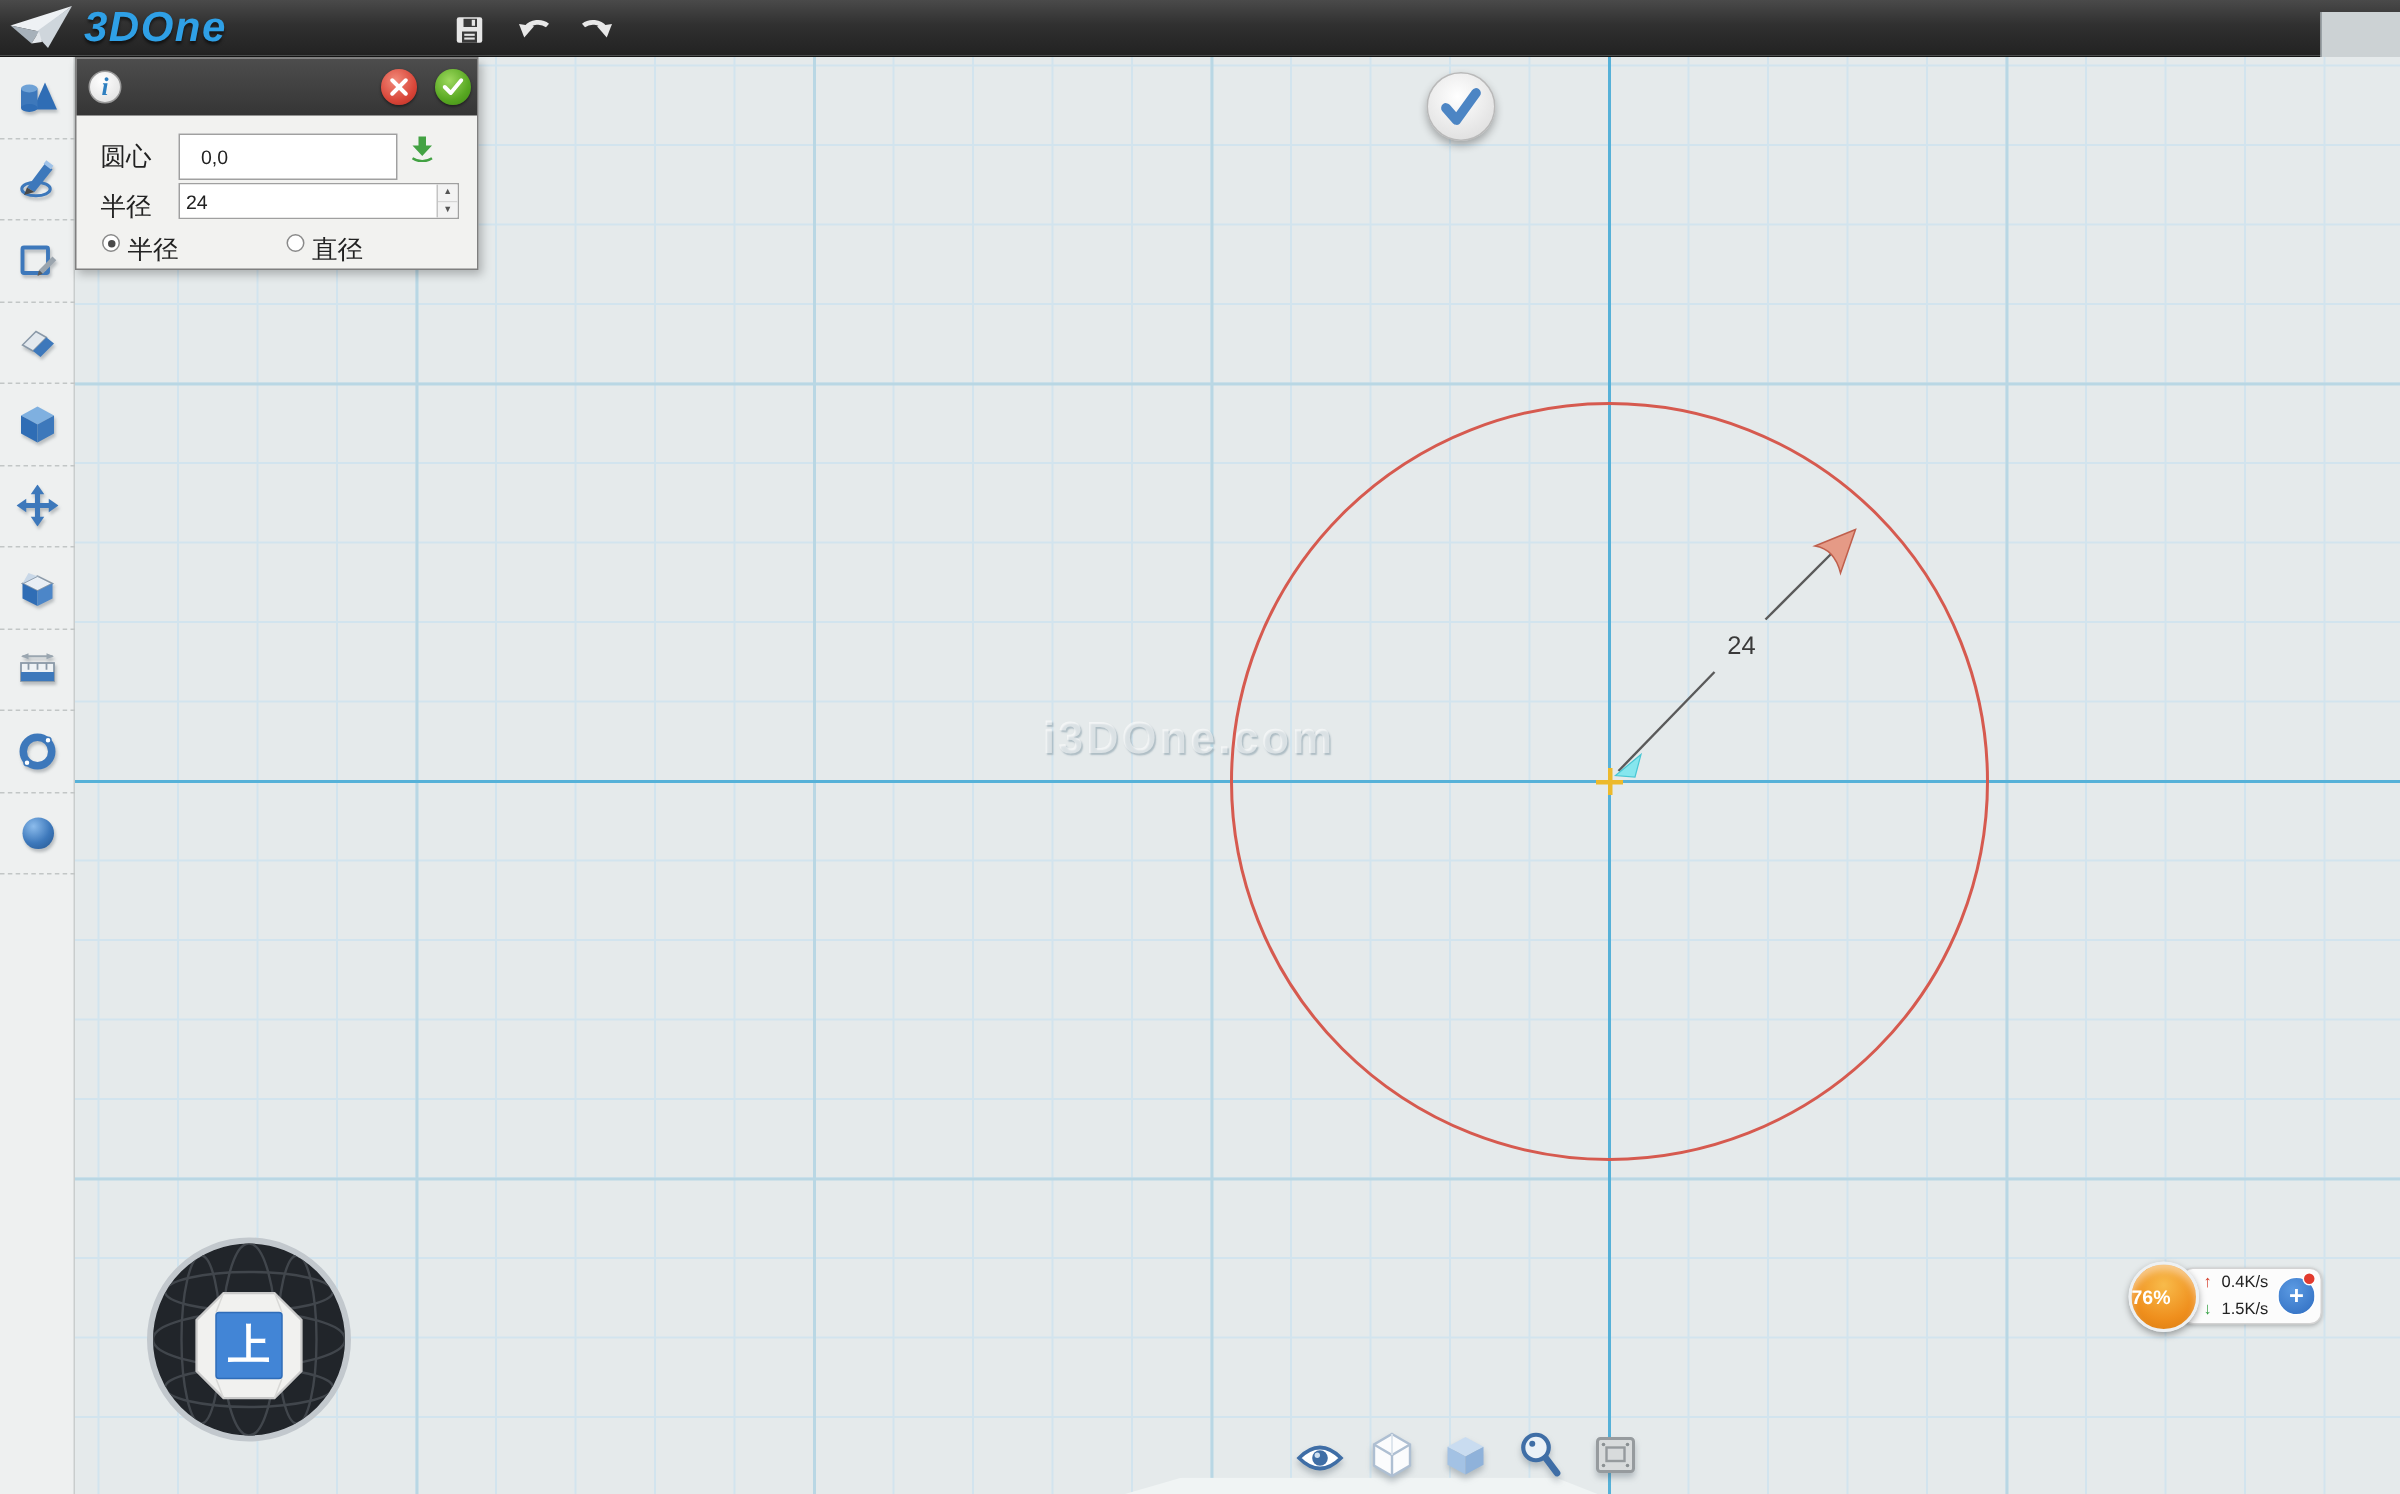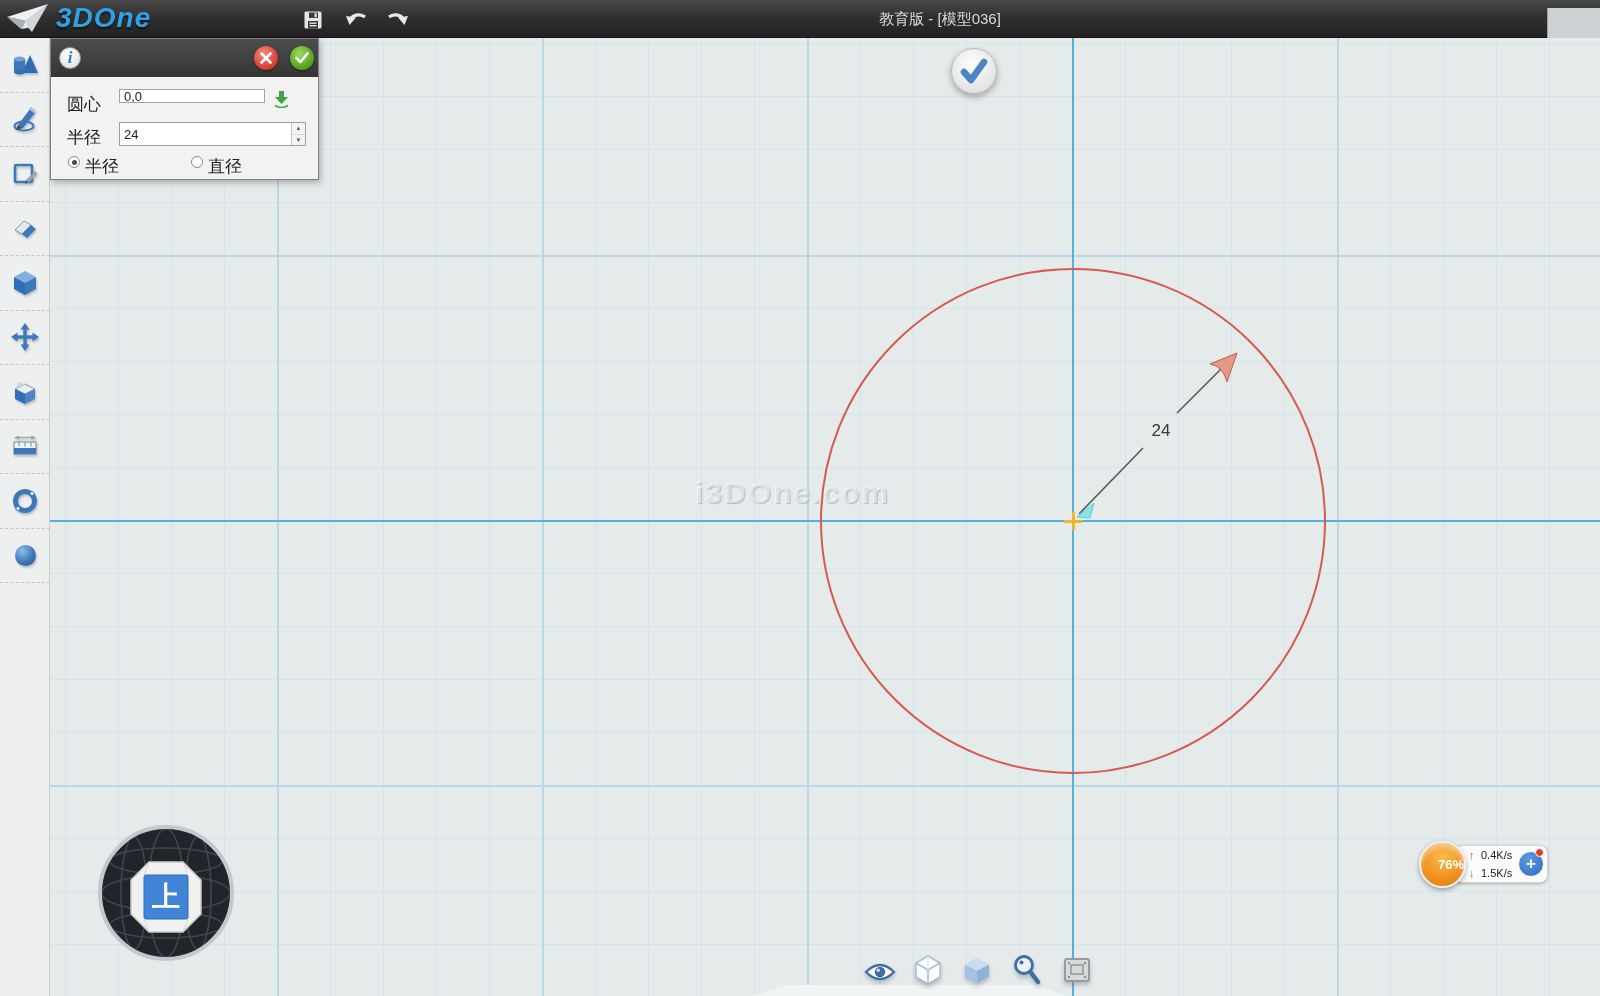--- a/index.html
+++ b/index.html
@@ -62,22 +62,22 @@
     background:radial-gradient(circle at 40% 30%, #ffffff, #dcdcdc); border:1px solid #9a9a9a;
     color:#2e7fc0; font-family:"Liberation Serif", serif; font-style:italic; font-weight:bold;
     font-size:17px; text-align:center; line-height:20px; }
   .dlg-circle { position:absolute; top:7px; width:24px; height:24px; border-radius:50%;
     display:flex; align-items:center; justify-content:center; cursor:pointer;
     box-shadow:0 1px 2px rgba(0,0,0,.5); }
   .dlg-close { left:203px; background:radial-gradient(circle at 40% 32%, #f28a7a, #d9473a 60%, #b8291e); }
   .dlg-ok { left:239px; background:radial-gradient(circle at 40% 32%, #9ed95e, #58a822 60%, #3f8a12); }
   .dlg-body { position:relative; height:104px; }
   .dlg-label { position:absolute; font-size:17px; color:#222; }
-  .dlg-input { position:absolute; height:14px; border:1px solid #a0a0a0; background:#fff;
-    font-size:13px; font-family:"Liberation Sans", sans-serif; padding:0 4px; color:#222; }
+  .dlg-input { position:absolute; height:31px; border:1px solid #a0a0a0; background:#fff;
+    font-size:13px; font-family:"Liberation Sans", sans-serif; padding:0 14px; color:#222; }
   .spin-wrap { position:absolute; left:68px; top:45px; width:187px; height:24px; border:1px solid #a0a0a0; background:#fff; }
   .spin-input { width:172px; height:22px; border:none; outline:none; font-size:13px; padding:0 4px;
     font-family:"Liberation Sans", sans-serif; color:#222; }
   .spin-btns { position:absolute; right:0; top:0; width:14px; height:22px; border-left:1px solid #c4c4c4;
     display:flex; flex-direction:column; }
   .spin-btns div { flex:1; font-size:6px; line-height:10px; text-align:center; color:#555;
     background:#f3f3f3; cursor:pointer; }
   .spin-btns div:first-child { border-bottom:1px solid #d5d5d5; }
   .radio { position:absolute; width:12px; height:12px; border:1px solid #8a8a8a; border-radius:50%;
     background:#fff; cursor:pointer; }
@@ -99,21 +99,21 @@
   
   .dl-pill { position:absolute; left:1454px; top:845px; width:94px; height:38px; background:#fcfcfc;
     border:1px solid #d3d3d3; border-radius:8px; box-shadow:0 1px 3px rgba(0,0,0,.25); z-index:30;
     padding:3px 6px 3px 14px; display:flex; flex-direction:column; justify-content:space-between; cursor:pointer; }
   .dl-row { display:flex; align-items:center; font-size:11px; color:#222; }
   .dl-arrow { width:12px; font-weight:bold; font-size:11px; }
   .dl-up { color:#d6402e; } .dl-down { color:#2f9e3f; }
   .dl-orange { position:absolute; left:1419px; top:841px; width:47px; height:47px; border-radius:50%;
     background:radial-gradient(circle at 50% 32%, #f8bb4b, #ef8f1d 62%, #d87a10);
     border:2px solid #edf0f2; box-shadow:0 2px 5px rgba(0,0,0,.35), inset 0 4px 5px rgba(255,255,255,.45);
-    color:#fff; font-size:13px; font-weight:bold; text-align:right; line-height:43px; z-index:32; cursor:pointer; }
+    color:#fff; font-size:13px; font-weight:bold; text-align:left; line-height:43px; z-index:32; cursor:pointer; }
   .dl-plus { position:absolute; left:1518px; top:851px; width:26px; height:26px; border-radius:50%;
     background:radial-gradient(circle at 40% 32%, #5b9ae2, #2e6cc0); border:1px solid #fff;
     color:#fff; font-size:17px; font-weight:bold; text-align:center; line-height:23px; z-index:33; cursor:pointer; }
   .dl-dot { position:absolute; left:1535px; top:848px; width:9px; height:9px; border-radius:50%;
     background:#e23b2e; border:1px solid #fff; z-index:34; }
 </style>
 </head>
 <body>
 
 <div class="grid"></div>
@@ -166,21 +166,20 @@
       <polygon points="2,8 12,9.5 5.5,17" fill="#e8e8e8"></polygon>
     </svg>
   </div>
   <div class="tb-btn" style="left:384px;">
     <svg width="26" height="24" viewBox="0 0 26 24">
       <path d="M5 9 A 9 7.5 0 0 1 19 10.5" fill="none" stroke="#e8e8e8" stroke-width="3.2"></path>
       <polygon points="24,8 14,9.5 20.5,17" fill="#e8e8e8"></polygon>
     </svg>
   </div>
 
-  <div class="tb-title">教育版 - [模型036]</div>
   <div class="corner-block"></div>
 </div>
 
 <div class="sidebar">
 
   <div class="sb-cell">
     <svg width="28" height="26" viewBox="0 0 28 26">
       <polygon points="19,3 27,21 11,21" fill="#2f6db5"></polygon>
       <rect x="3" y="7" width="11" height="13" fill="#3d78bb"></rect>
       <ellipse cx="8.5" cy="7" rx="5.5" ry="2.6" fill="#6fa2d6"></ellipse>

